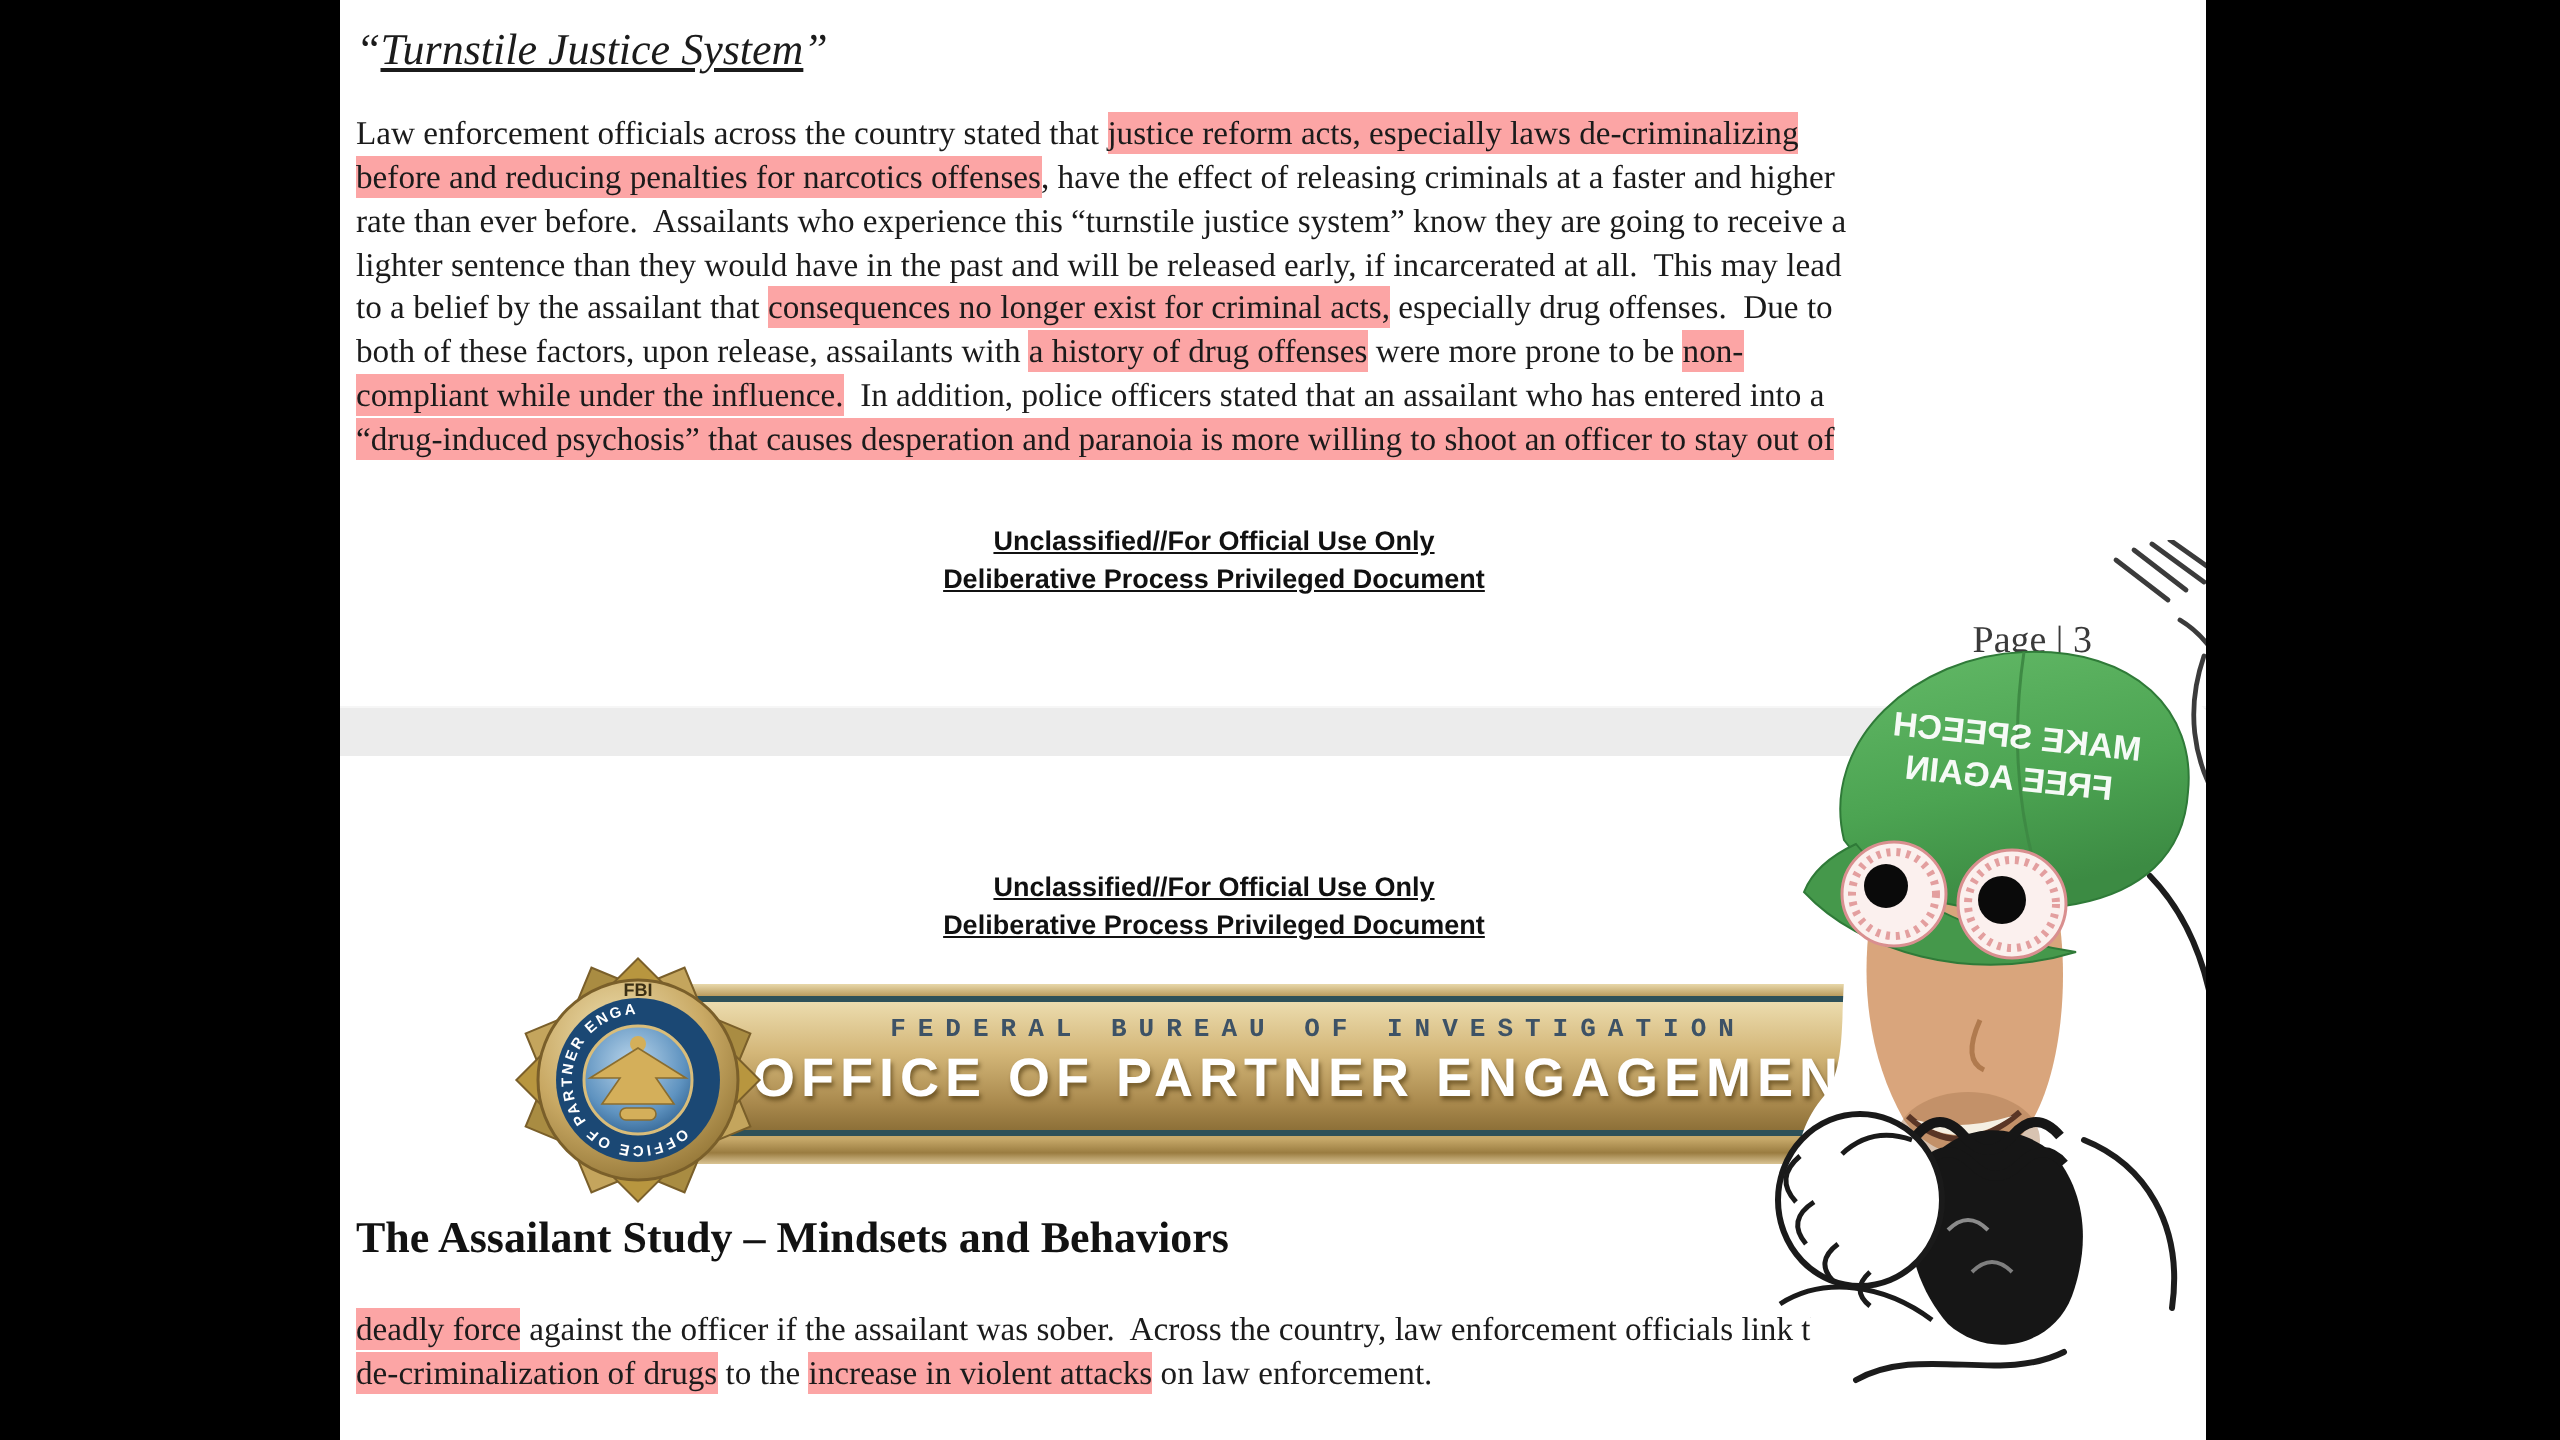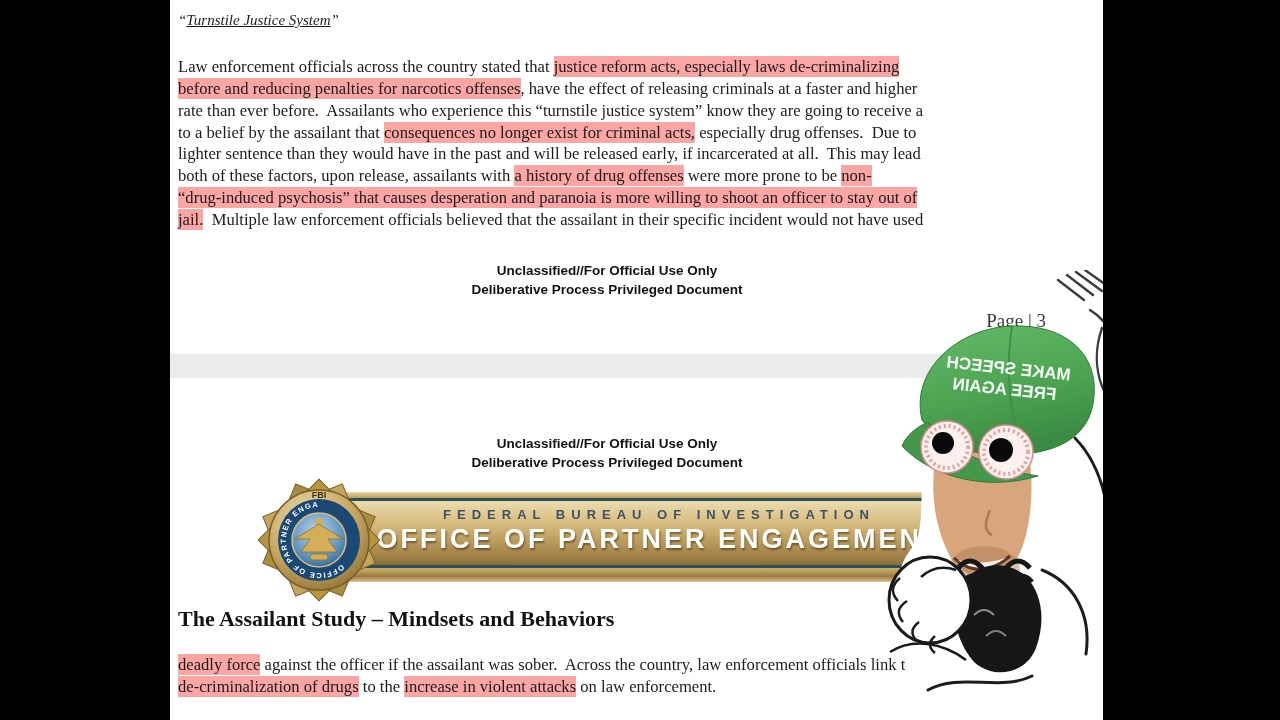--- a/index.html
+++ b/index.html
@@ -4,68 +4,68 @@
 <style>
   html,body{margin:0;padding:0;background:#000;}
   .stage{position:relative;width:1280px;height:720px;background:#000;overflow:hidden;
          font-family:"Liberation Serif","DejaVu Serif",serif;}
   .bar{position:absolute;top:0;height:720px;background:#000;z-index:10;}
   .bar-left{left:0;width:170px;}
   .bar-right{left:1103px;width:177px;}
   .doc{position:absolute;left:170px;top:0;width:933px;height:720px;background:#fff;overflow:hidden;}
   .page-gap{position:absolute;left:0;top:353px;width:933px;height:24px;background:#ececec;
             border-top:1px solid #f6f6f6;z-index:1;}
-  .heading{position:absolute;left:8px;top:12px;font-size:15px;font-style:italic;color:#1b1b1b;z-index:2;}
+  .heading{position:absolute;left:8px;top:12px;font-size:22px;font-style:italic;color:#1b1b1b;z-index:2;}
   .heading .und{text-decoration:underline;}
   .para{position:absolute;left:8px;width:858px;font-size:16.6px;line-height:21.85px;color:#1b1b1b;z-index:2;}
   .para .line{white-space:pre;height:21.85px;}
   .para mark{background:#fca5a5;color:inherit;padding:1px 0;}
   .p1{top:56px;}
   .p2{top:654px;}
   .class-banner{position:absolute;left:8px;width:858px;text-align:center;z-index:2;
       font-family:"Liberation Sans","DejaVu Sans",sans-serif;font-weight:bold;
-      font-size:13.5px;line-height:19px;color:#111;}
+      font-size:13.5px;line-height:19px;color:#111;text-decoration:underline;}
   .cb1{top:261px;}
   .cb2{top:434px;}
   .page-num{position:absolute;left:8px;top:310px;width:868px;text-align:right;
       font-size:19px;color:#3a3a3a;z-index:2;}
   .doc-title{position:absolute;left:8px;top:606px;width:858px;
       font-size:22px;font-weight:bold;color:#121212;z-index:2;}
   
   .band{position:absolute;left:150px;top:492px;width:773px;height:84px;z-index:2;}
   .band .strip-top{height:6px;background:linear-gradient(180deg,#e8d8aa,#bb9c5e);}
   .band .teal{height:3px;background:#2e5159;}
   .band .main{height:58px;background:linear-gradient(180deg,#ecdcae 0%,#d3b678 40%,#a8884c 80%,#8d7038 100%);
       text-align:center;padding:6px 105px 0 10px;}
-  .band-l1{font-family:Liberation Sans, sans-serif;font-weight:bold;
+  .band-l1{font-family:Liberation Mono, monospace;font-weight:bold;
       font-size:13px;letter-spacing:6px;color:#3d5266;}
   .band-l2{font-family:"Liberation Sans","DejaVu Sans",sans-serif;font-weight:bold;
       font-size:27px;letter-spacing:3px;color:#fff;margin-top:2px;
       text-shadow:1px 2px 2px rgba(60,40,0,.55);white-space:nowrap;}
   .badge{position:absolute;left:83px;top:472px;z-index:3;}
   .meme{position:absolute;left:700px;top:270px;width:250px;height:450px;z-index:4;}
 </style>
 </head>
 <body>
 
 <div class="stage">
 
   <div class="doc">
 
     <div class="heading"><span>“</span><span class="und">Turnstile Justice System</span><span>”</span></div>
 
     <div class="para p1">
         <div class="line"><span>Law enforcement officials across the country stated that </span><mark>justice reform acts, especially laws de-criminalizing</mark></div>
         <div class="line"><mark>before and reducing penalties for narcotics offenses</mark><span>, have the effect of releasing criminals at a faster and higher</span></div>
         <div class="line"><span>rate than ever before.  Assailants who experience this “turnstile justice system” know they are going to receive a</span></div>
+        <div class="line"><span>lighter sentence than they would have in the past and will be released early, if incarcerated at all.  This may lead</span></div>
         <div class="line"><span>to a belief by the assailant that </span><mark>consequences no longer exist for criminal acts,</mark><span> especially drug offenses.  Due to</span></div>
-        <div class="line"><span>lighter sentence than they would have in the past and will be released early, if incarcerated at all.  This may lead</span></div>
         <div class="line"><span>both of these factors, upon release, assailants with </span><mark>a history of drug offenses</mark><span> were more prone to be </span><mark>non-</mark></div>
+        <div class="line"><mark>compliant while under the influence.</mark><span>  In addition, police officers stated that an assailant who has entered into a</span></div>
         <div class="line"><mark>“drug-induced psychosis” that causes desperation and paranoia is more willing to shoot an officer to stay out of</mark></div>
-        <div class="line"><mark>jail.</mark><span>  Multiple law enforcement officials believed that the assailant in their specific incident would not have used</span></div>
       </div>
 
     <div class="class-banner cb1">
       <div>Unclassified//For Official Use Only</div>
       <div>Deliberative Process Privileged Document</div>
     </div>
 
     <div class="page-num">Page | 3</div>
 
     <div class="page-gap"></div>

